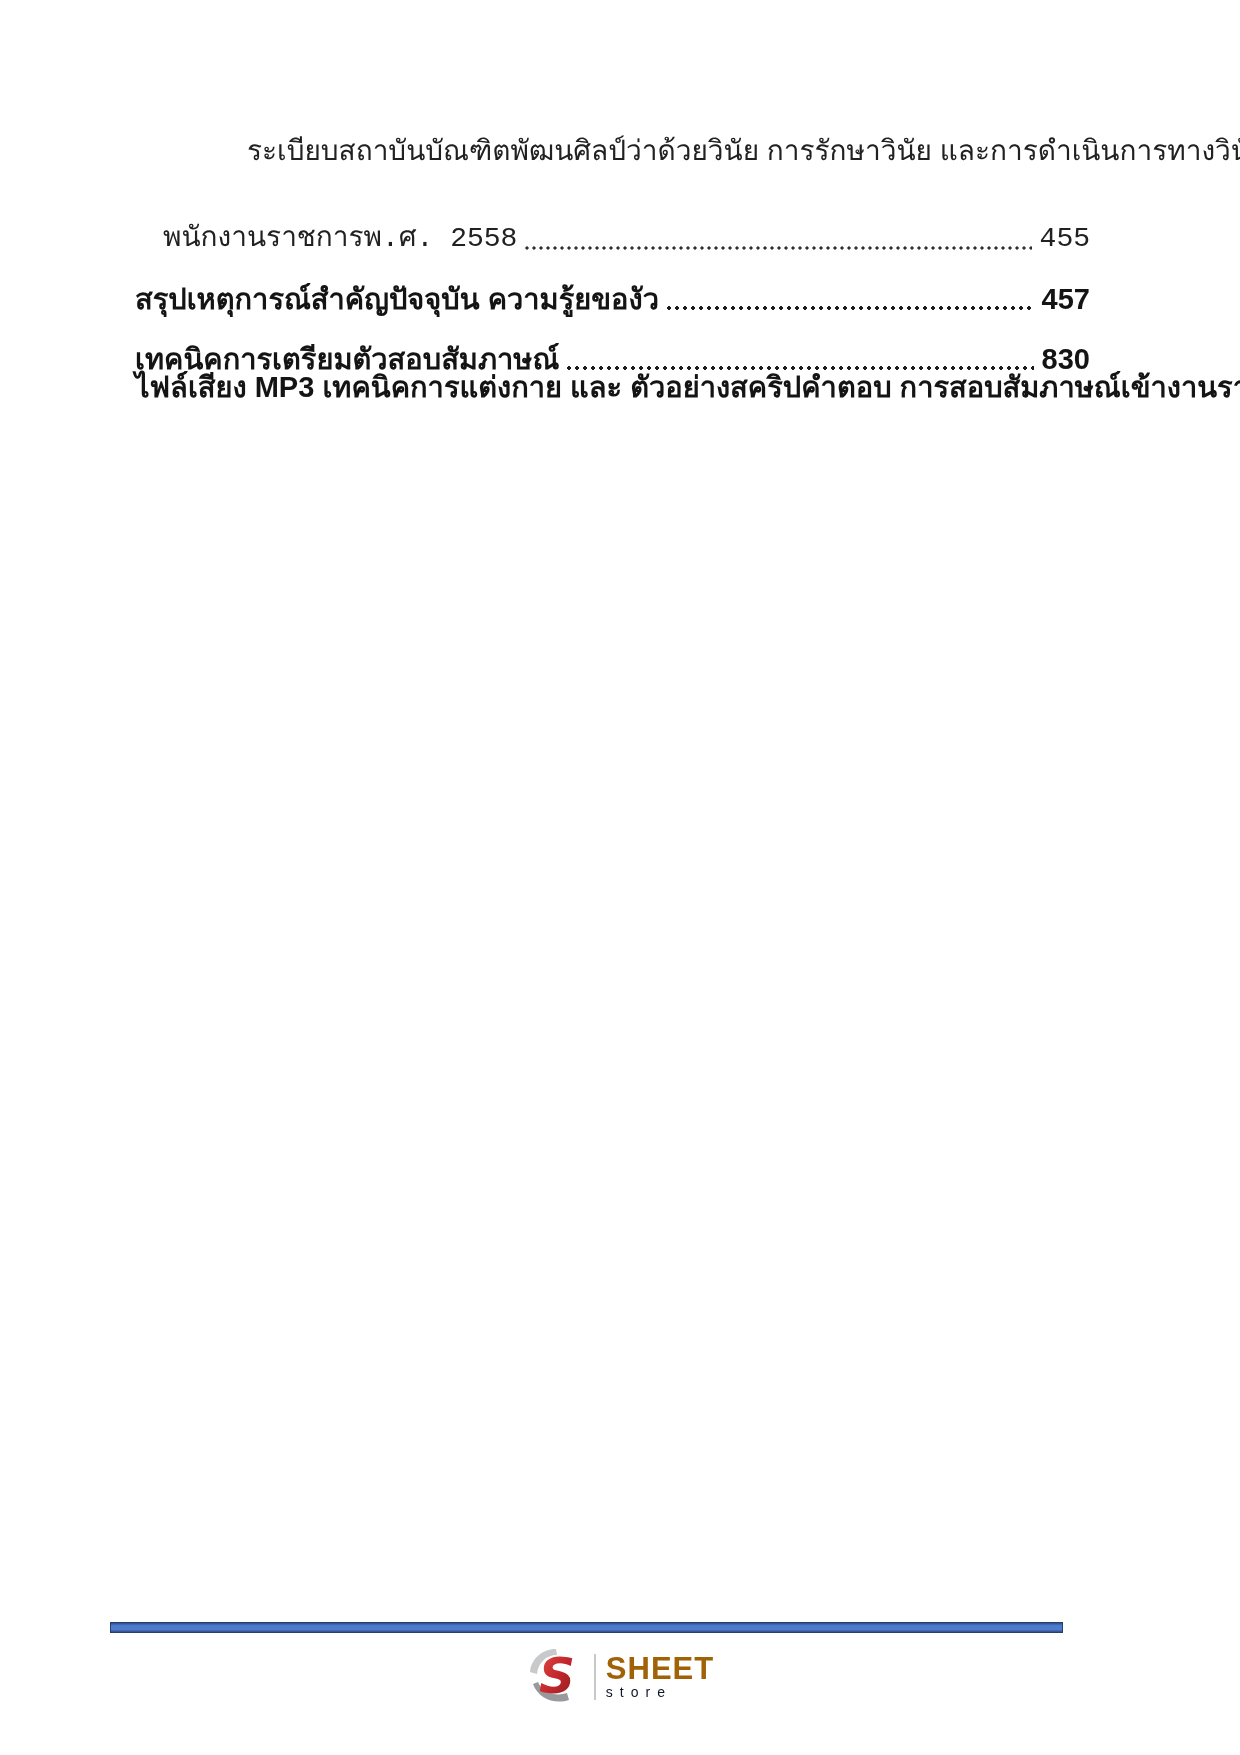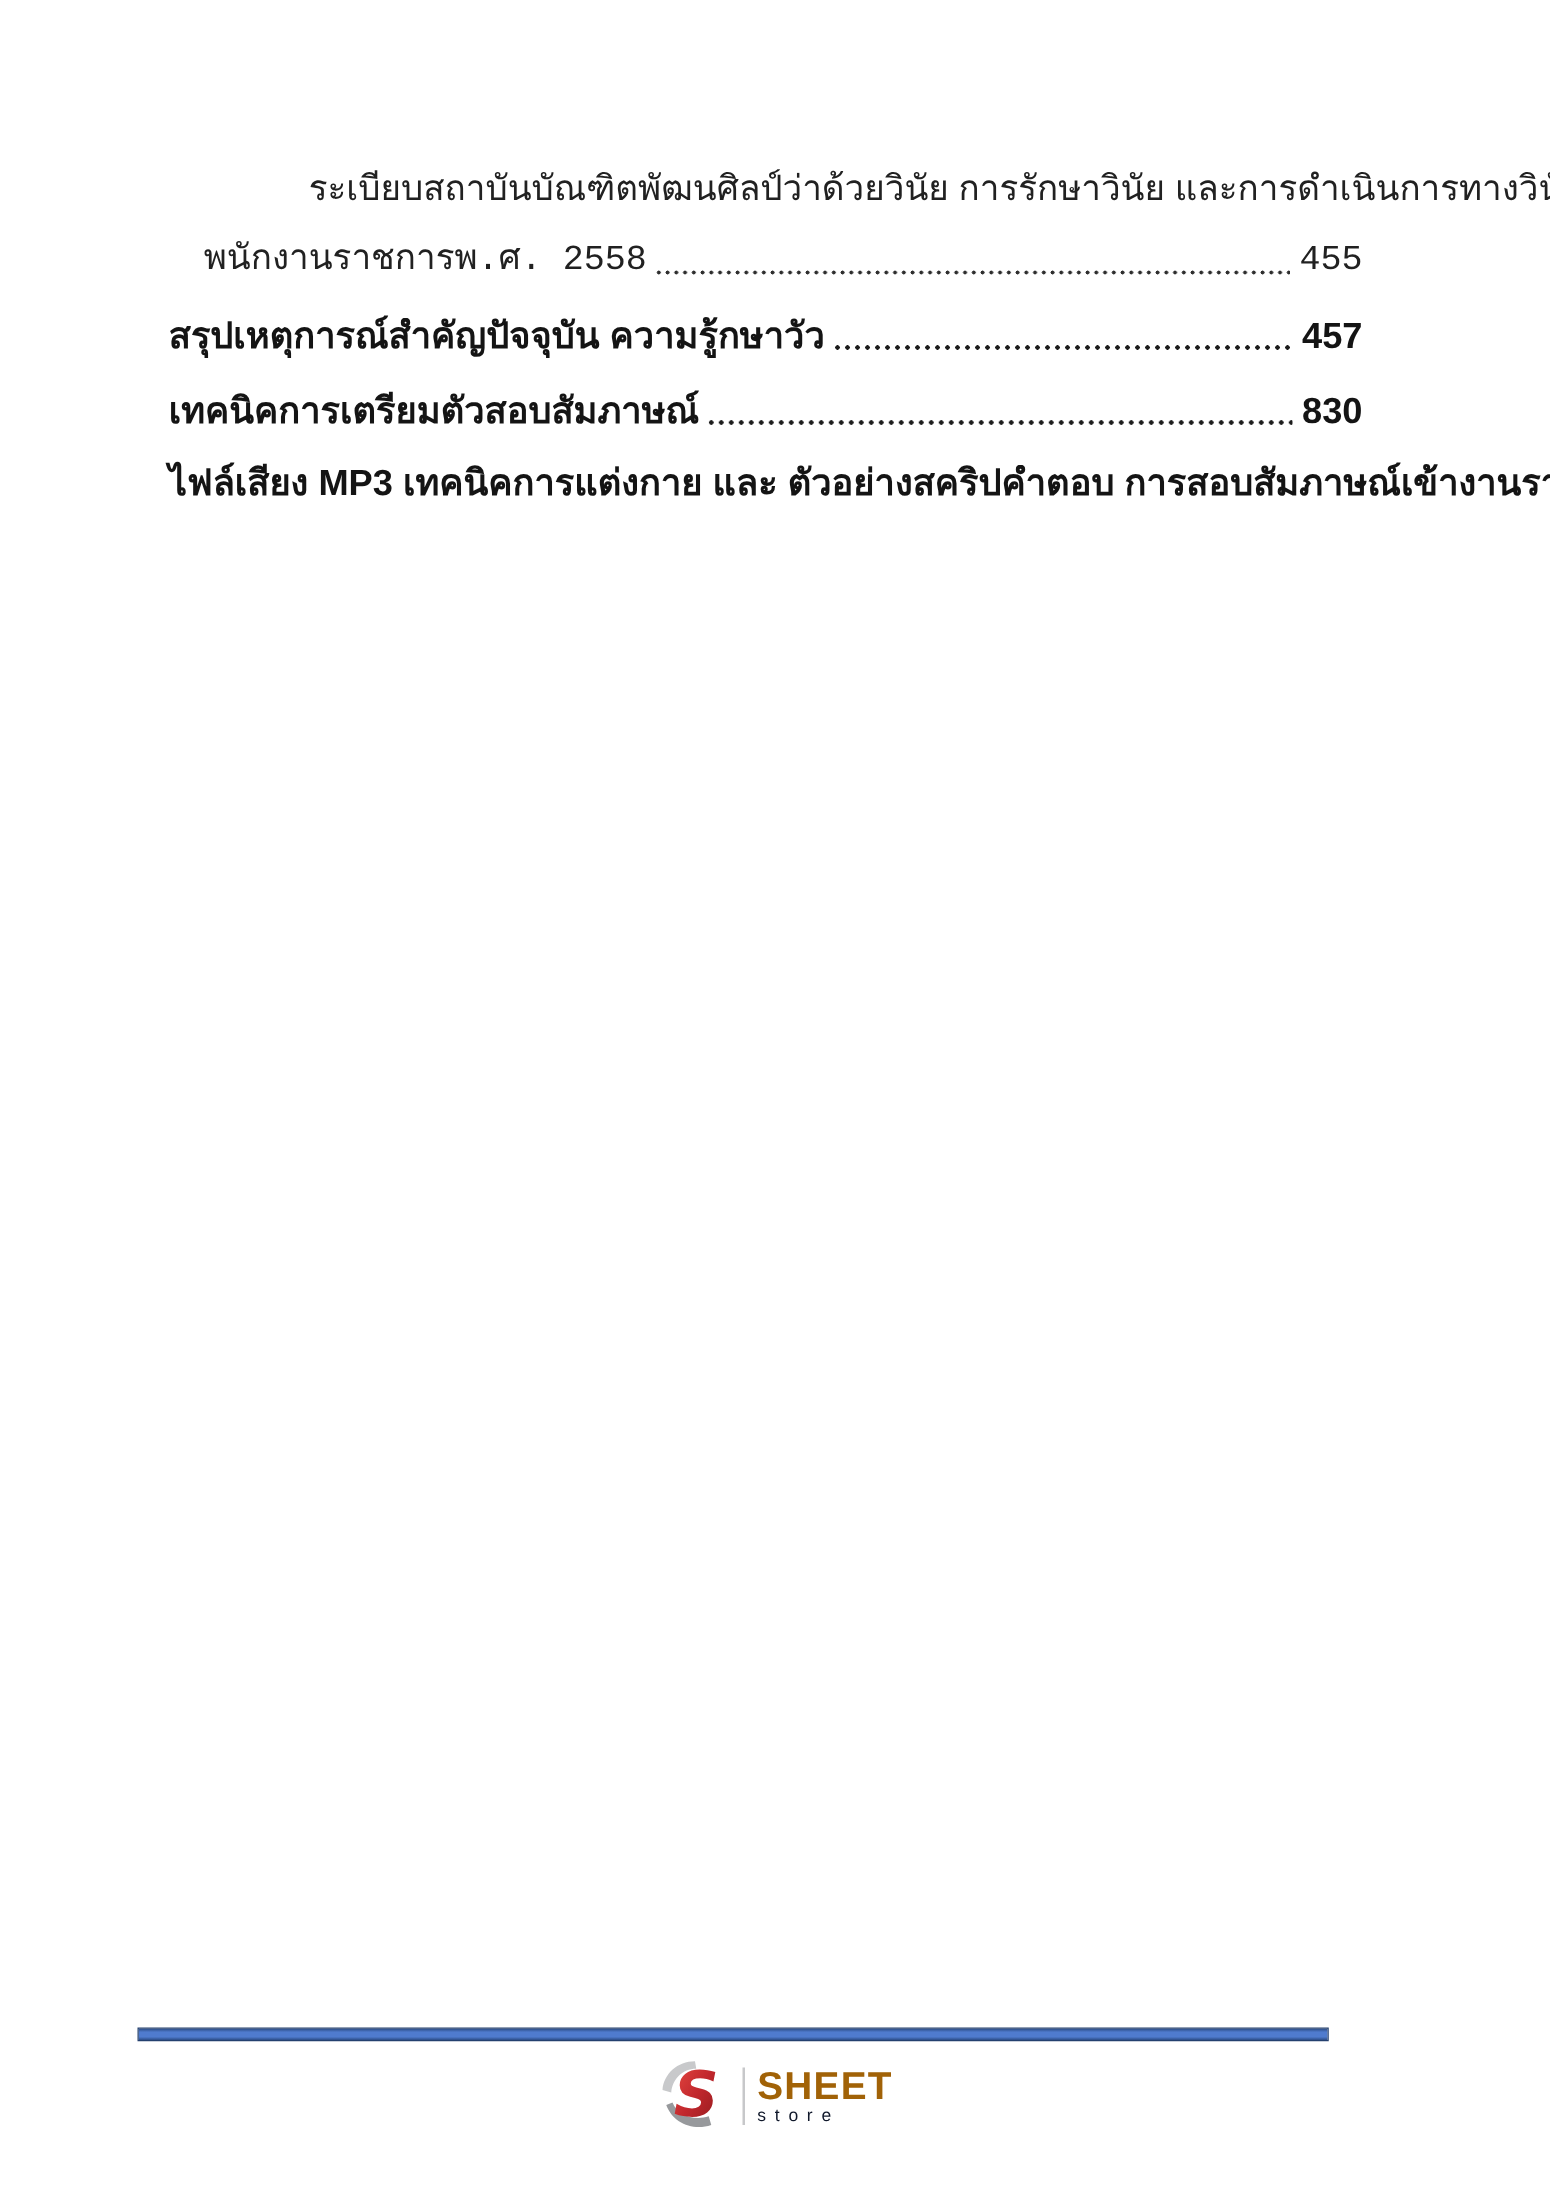--- a/index.html
+++ b/index.html
@@ -43,20 +43,21 @@
     font-size: 28px;
     line-height: 42px;
     padding-left: 112px;
   }
   .indent2 { padding-left: 28px; }
   .pagenum {
     flex: 0 0 auto;
     font-size: 28px;
     line-height: 42px;
     padding-left: 6px;
+    margin-top: 30px;
   }
   .leader {
     flex: 1 1 20px;
     min-width: 12px;
     height: 4px;
     margin: 0 2px 10px 8px;
     background-image: radial-gradient(circle at 2px 2px, #2e2e2e 1.4px, transparent 1.8px);
     background-size: 7px 4px;
     background-repeat: repeat-x;
   }
@@ -128,21 +129,21 @@
     <div class="toc-line e0l2">
       <div class="row">
         <span class="label indent2">พนักงานราชการพ.ศ. 2558</span>
         <span class="leader"></span>
         <span class="pagenum">455</span>
       </div>
     </div>
 
     <div class="toc-line e1 bold">
       <div class="row">
-        <span class="label">สรุปเหตุการณ์สำคัญปัจจุบัน ความรู้กษาวัว</span>
+        <span class="label">สรุปเหตุการณ์สำคัญปัจจุบัน ความรู้ยของัว</span>
         <span class="leader"></span>
         <span class="pagenum">457</span>
       </div>
     </div>
 
     <div class="toc-line e2 bold">
       <div class="row">
         <span class="label">เทคนิคการเตรียมตัวสอบสัมภาษณ์</span>
         <span class="leader"></span>
         <span class="pagenum">830</span>

